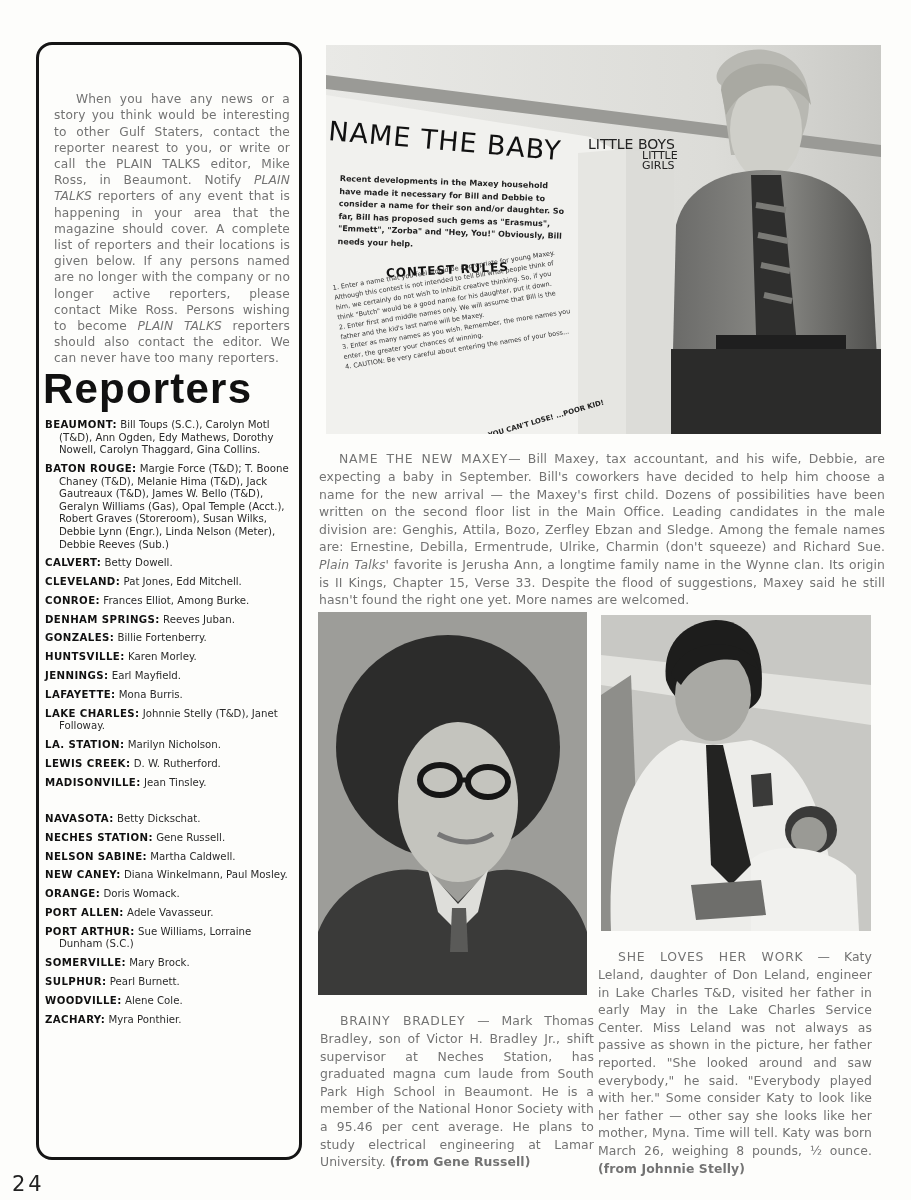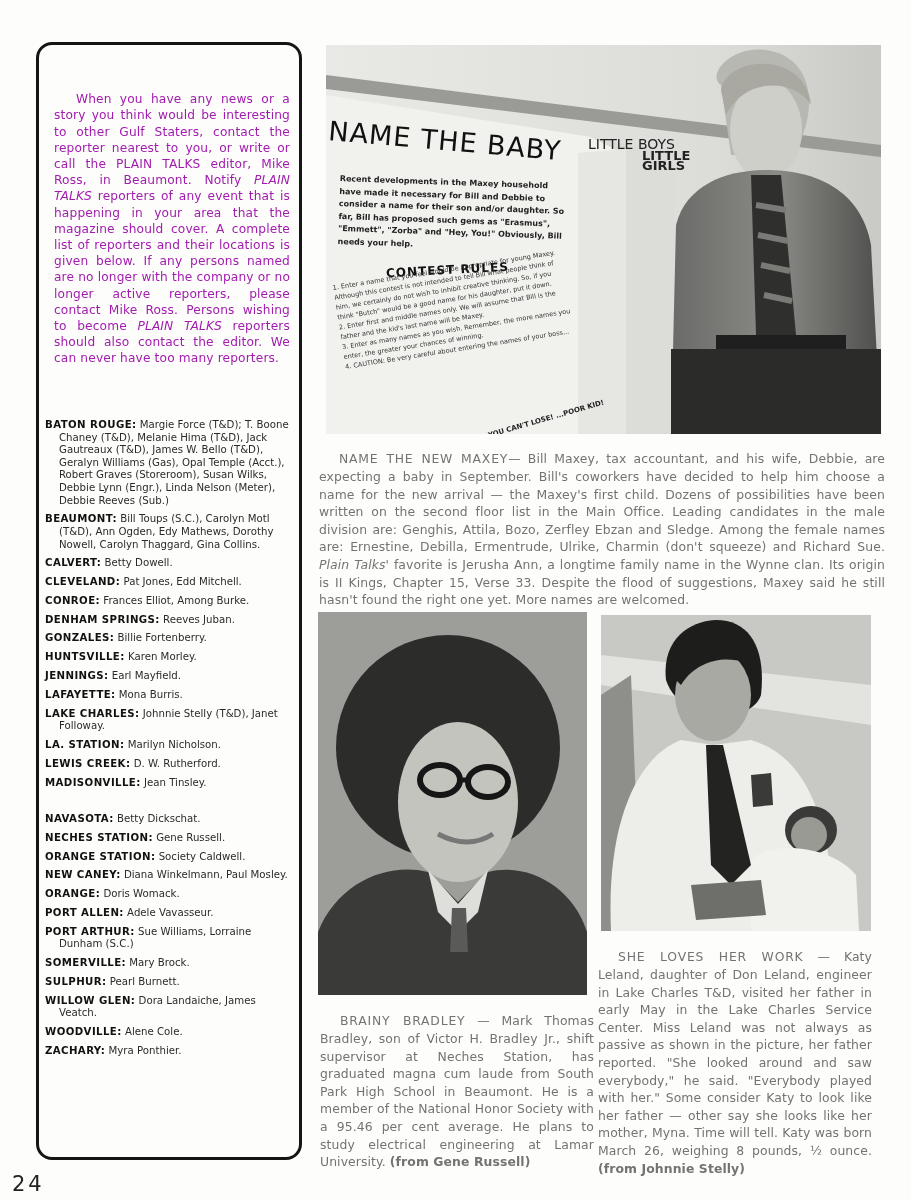--- a/index.html
+++ b/index.html
@@ -9,21 +9,21 @@
     font-family: "DejaVu Sans", sans-serif;
   }
   
   .reporters-box {
     position: absolute; left: 36px; top: 42px; width: 260px; height: 1112px;
     border: 3px solid #151515; border-radius: 16px; background: #fdfdfb;
   }
   .intro {
     position: absolute; left: 15px; top: 34px; width: 236px;
     font-size: 12.2px; line-height: 16.2px; text-align: justify;
-    text-indent: 22px; letter-spacing: 0.15px; color: #a21caf;
+    text-indent: 22px; letter-spacing: 0.15px; color: #737373;
   }
   .intro i { font-style: italic; }
   .reporters-heading {
     position: absolute; left: 4px; top: 322px; width: 254px;
     font-family: "Liberation Sans", sans-serif; font-weight: bold;
     font-size: 42px; line-height: 44px; letter-spacing: 1.2px; color: #111;
   }
   .reporter-list { position: absolute; left: 6px; top: 374px; width: 244px; }
   .entry {
     font-size: 10.2px; line-height: 12.6px; color: #2a2a2a;
@@ -54,46 +54,46 @@
   .caption-top { left: 319px; top: 438px; width: 566px; text-indent: 20px; }
   .caption-bradley { left: 312px; top: 1000px; width: 274px; text-indent: 20px; margin-left: 8px; }
   .caption-leland { left: 598px; top: 936px; width: 274px; text-indent: 20px; }
 </style>
 </head>
 <body>
 
 <div class="reporters-box">
   <p class="intro"><span>When you have any news or a story you think would be interesting to other Gulf Staters, contact the reporter nearest to you, or write or call the PLAIN TALKS editor, Mike Ross, in Beaumont. Notify </span><i>PLAIN TALKS</i><span> reporters of any event that is happening in your area that the magazine should cover. A complete list of reporters and their locations is given below. If any persons named are no longer with the company or no longer active reporters, please contact Mike Ross. Persons wishing to become </span><i>PLAIN TALKS</i><span> reporters should also contact the editor. We can never have too many reporters.</span></p>
 
+  <div class="reporters-heading">Reporters</div>
 
   <div class="reporter-list" id="reporter-list">
+      <p class="entry" style="margin: 0px 0px 6.2px;"><span class="loc">BEAUMONT:</span> <span>Bill Toups (S.C.), Carolyn Motl (T&amp;D), Ann Ogden, Edy Mathews, Dorothy Nowell, Carolyn Thaggard, Gina Collins.</span></p>
       <p class="entry" style="margin: 0px 0px 6.2px;"><span class="loc">BATON ROUGE:</span> <span>Margie Force (T&amp;D); T. Boone Chaney (T&amp;D), Melanie Hima (T&amp;D), Jack Gautreaux (T&amp;D), James W. Bello (T&amp;D), Geralyn Williams (Gas), Opal Temple (Acct.), Robert Graves (Storeroom), Susan Wilks, Debbie Lynn (Engr.), Linda Nelson (Meter), Debbie Reeves (Sub.)</span></p>
-      <p class="entry" style="margin: 0px 0px 6.2px;"><span class="loc">BEAUMONT:</span> <span>Bill Toups (S.C.), Carolyn Motl (T&amp;D), Ann Ogden, Edy Mathews, Dorothy Nowell, Carolyn Thaggard, Gina Collins.</span></p>
       <p class="entry" style="margin: 0px 0px 6.2px;"><span class="loc">CALVERT:</span> <span>Betty Dowell.</span></p>
       <p class="entry" style="margin: 0px 0px 6.2px;"><span class="loc">CLEVELAND:</span> <span>Pat Jones, Edd Mitchell.</span></p>
       <p class="entry" style="margin: 0px 0px 6.2px;"><span class="loc">CONROE:</span> <span>Frances Elliot, Among Burke.</span></p>
       <p class="entry" style="margin: 0px 0px 6.2px;"><span class="loc">DENHAM SPRINGS:</span> <span>Reeves Juban.</span></p>
       <p class="entry" style="margin: 0px 0px 6.2px;"><span class="loc">GONZALES:</span> <span>Billie Fortenberry.</span></p>
       <p class="entry" style="margin: 0px 0px 6.2px;"><span class="loc">HUNTSVILLE:</span> <span>Karen Morley.</span></p>
       <p class="entry" style="margin: 0px 0px 6.2px;"><span class="loc">JENNINGS:</span> <span>Earl Mayfield.</span></p>
       <p class="entry" style="margin: 0px 0px 6.2px;"><span class="loc">LAFAYETTE:</span> <span>Mona Burris.</span></p>
       <p class="entry" style="margin: 0px 0px 6.2px;"><span class="loc">LAKE CHARLES:</span> <span>Johnnie Stelly (T&amp;D), Janet Followay.</span></p>
       <p class="entry" style="margin: 0px 0px 6.2px;"><span class="loc">LA. STATION:</span> <span>Marilyn Nicholson.</span></p>
       <p class="entry" style="margin: 0px 0px 6.2px;"><span class="loc">LEWIS CREEK:</span> <span>D. W. Rutherford.</span></p>
       <p class="entry" style="margin: 0px 0px 24px;"><span class="loc">MADISONVILLE:</span> <span>Jean Tinsley.</span></p>
       <p class="entry" style="margin: 0px 0px 6.2px;"><span class="loc">NAVASOTA:</span> <span>Betty Dickschat.</span></p>
       <p class="entry" style="margin: 0px 0px 6.2px;"><span class="loc">NECHES STATION:</span> <span>Gene Russell.</span></p>
-      <p class="entry" style="margin: 0px 0px 6.2px;"><span class="loc">ORANGE STATION:</span> <span>Society Caldwell.</span></p>
+      <p class="entry" style="margin: 0px 0px 6.2px;"><span class="loc">NELSON SABINE:</span> <span>Martha Caldwell.</span></p>
       <p class="entry" style="margin: 0px 0px 6.2px;"><span class="loc">NEW CANEY:</span> <span>Diana Winkelmann, Paul Mosley.</span></p>
       <p class="entry" style="margin: 0px 0px 6.2px;"><span class="loc">ORANGE:</span> <span>Doris Womack.</span></p>
       <p class="entry" style="margin: 0px 0px 6.2px;"><span class="loc">PORT ALLEN:</span> <span>Adele Vavasseur.</span></p>
       <p class="entry" style="margin: 0px 0px 6.2px;"><span class="loc">PORT ARTHUR:</span> <span>Sue Williams, Lorraine Dunham (S.C.)</span></p>
       <p class="entry" style="margin: 0px 0px 6.2px;"><span class="loc">SOMERVILLE:</span> <span>Mary Brock.</span></p>
       <p class="entry" style="margin: 0px 0px 6.2px;"><span class="loc">SULPHUR:</span> <span>Pearl Burnett.</span></p>
-      <p class="entry" style="margin: 0px 0px 6.2px;"><span class="loc">WILLOW GLEN:</span> <span>Dora Landaiche, James Veatch.</span></p>
       <p class="entry" style="margin: 0px 0px 6.2px;"><span class="loc">WOODVILLE:</span> <span>Alene Cole.</span></p>
       <p class="entry" style="margin: 0px 0px 6.2px;"><span class="loc">ZACHARY:</span> <span>Myra Ponthier.</span></p>
     </div>
 </div>
 
 <div class="page-number">24</div>
 
 <div class="photo photo-top">
   <svg viewBox="0 0 555 389" preserveAspectRatio="none">
     <defs>
@@ -132,21 +132,21 @@
   <div style="position:absolute;left:14px;top:128px;width:232px;font-size:8px;line-height:12.5px;font-weight:bold;color:#222;transform:rotate(2deg);transform-origin:left top;">Recent developments in the Maxey household have made it necessary for Bill and Debbie to consider a name for their son and/or daughter. So far, Bill has proposed such gems as "Erasmus", "Emmett", "Zorba" and "Hey, You!" Obviously, Bill needs your help.</div>
   <div style="position:absolute;left:60px;top:218px;font-size:12px;font-weight:bold;letter-spacing:1px;color:#111;transform:rotate(-3deg);">CONTEST RULES</div>
   <div id="board-rules" style="position:absolute;left:6px;top:238px;width:232px;font-size:6.5px;line-height:10px;color:#333;transform:rotate(-9deg);transform-origin:left top;">
       <div>1. Enter a name that you feel would be appropriate for young Maxey. Although this contest is not intended to tell Bill what people think of him, we certainly do not wish to inhibit creative thinking. So, if you think "Butch" would be a good name for his daughter, put it down.</div>
       <div>2. Enter first and middle names only. We will assume that Bill is the father and the kid's last name will be Maxey.</div>
       <div>3. Enter as many names as you wish. Remember, the more names you enter, the greater your chances of winning.</div>
       <div>4. CAUTION: Be very careful about entering the names of your boss...</div>
     </div>
   <div style="position:absolute;left:160px;top:370px;font-size:7px;font-weight:bold;color:#222;transform:rotate(-16deg);white-space:nowrap;">YOU CAN'T LOSE! ...POOR KID!</div>
   <div style="position:absolute;left:262px;top:91px;font-size:14px;color:#222;">LITTLE BOYS</div>
-  <div style="position:absolute;left:316px;top:106px;font-size:13px;color:#222;width:36px;line-height:10px;font-weight:bold;">LITTLE GIRLS</div>
+  <div style="position:absolute;left:316px;top:106px;font-size:11px;color:#222;width:36px;line-height:10px;">LITTLE GIRLS</div>
 </div>
 
 <p class="caption caption-top"><span class="lead">NAME THE NEW MAXEY</span><span>— Bill Maxey, tax accountant, and his wife, Debbie, are expecting a baby in September. Bill's coworkers have decided to help him choose a name for the new arrival — the Maxey's first child. Dozens of possibilities have been written on the second floor list in the Main Office. Leading candidates in the male division are: Genghis, Attila, Bozo, Zerfley Ebzan and Sledge. Among the female names are: Ernestine, Debilla, Ermentrude, Ulrike, Charmin (don't squeeze) and Richard Sue. </span><i>Plain Talks'</i><span> favorite is Jerusha Ann, a longtime family name in the Wynne clan. Its origin is II Kings, Chapter 15, Verse 33. Despite the flood of suggestions, Maxey said he still hasn't found the right one yet. More names are welcomed.</span></p>
 
 <div class="photo photo-bradley">
   <svg viewBox="0 0 269 383" preserveAspectRatio="none">
     <rect width="269" height="383" fill="#9d9d99"></rect>
     <ellipse cx="130" cy="135" rx="112" ry="112" fill="#2c2c2b"></ellipse>
     <ellipse cx="140" cy="190" rx="60" ry="80" fill="#c4c4be"></ellipse>
     <ellipse cx="122" cy="168" rx="20" ry="15" fill="none" stroke="#161616" stroke-width="6"></ellipse>

